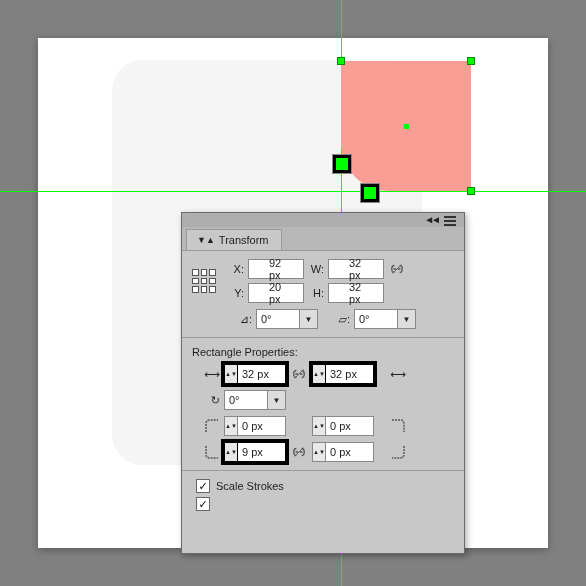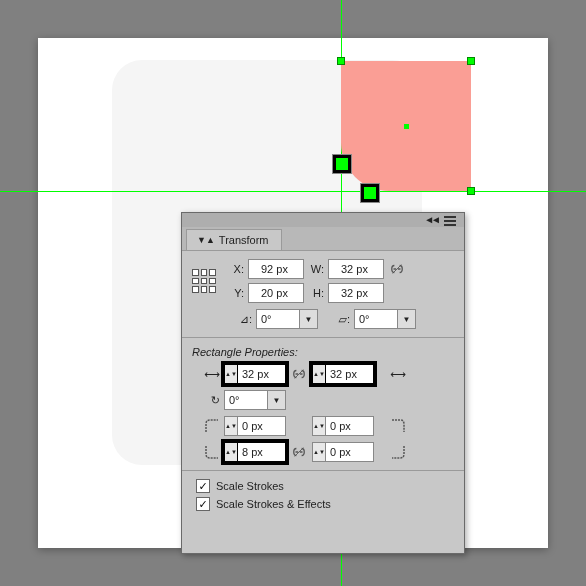--- a/index.html
+++ b/index.html
@@ -94,21 +94,21 @@
     gap: 2px; margin-right: 8px;
   }
   .ref-grid div { border: 1px solid #555; background: #fff; }
   
   .lbl { width: 16px; text-align: right; }
   .lbl-sm { width: 28px; text-align: right; display: flex; justify-content: flex-end; align-items: center; }
   
   .input {
     width: 56px; height: 20px;
     background: #fff; border: 1px solid #888;
-    padding: 2px 12px; font-size: 11px;
+    padding: 2px 20px; font-size: 11px;
     display: flex; align-items: center;
   }
   
   .spinner {
     display: flex; height: 20px;
   }
   .spinner .arrows {
     width: 14px; background: #e8e8e8; border: 1px solid #888;
     display: flex; flex-direction: column; font-size: 6px;
     align-items: center; justify-content: space-around;
@@ -123,21 +123,21 @@
   .dropdown {
     display: flex; height: 20px; width: 62px;
   }
   .dropdown .val { flex:1; background:#fff; border:1px solid #888; padding:2px 4px; font-size:11px; display:flex; align-items:center;}
   .dropdown .btn { width:18px; background:#ddd; border:1px solid #888; border-left:none; display:flex;align-items:center;justify-content:center; font-size:8px;}
   
   .link-icon { width: 18px; height: 18px; display:flex; align-items:center; justify-content:center; color:#555; font-size:13px; }
   
   .divider { height: 1px; background: #9a9a9a; margin: 8px -10px; }
   
-  .section-title { font-size: 11px; margin-bottom: 6px; font-style: italic; }
+  .section-title { font-size: 11px; margin-bottom: 6px; }
   
   .icon-svg { width: 14px; height: 14px; }
   
   .checkbox-row { display:flex; align-items:center; gap:6px; margin: 4px 0 4px 4px; }
   .checkbox {
     width: 14px; height: 14px; background: #fff; border: 1px solid #666;
     display:flex; align-items:center; justify-content:center; font-size:11px; color:#000;
   }
   
   .corner-icon { width:16px; height:16px; }
@@ -302,21 +302,21 @@
 
     <div class="row">
       <span class="lbl-sm">
         <svg class="corner-icon" viewBox="0 0 16 16">
             <path d="M2 2 L2 10 Q2 14 6 14 L14 14" stroke="#555" fill="none" stroke-width="1.5" stroke-dasharray="2 1"></path>
           </svg>
       </span>
       <div class="spinner hl">
         <div class="arrows">▲▼</div>
           <div class="val">
-            <span>8 px</span>
+            <span>9 px</span>
           </div>
       </div>
       <div class="link-icon">
         <svg class="icon-svg" viewBox="0 0 16 16">
             <path d="M5 4 Q2 4 2 8 Q2 12 5 12 M11 4 Q14 4 14 8 Q14 12 11 12 M4 8 L7 8 M9 8 L12 8" stroke="#555" fill="none" stroke-width="1.5"></path>
             <line x1="3" y1="13" x2="13" y2="3" stroke="#555" stroke-width="1"></line>
           </svg>
       </div>
       <div class="spinner">
         <div class="arrows">▲▼</div>
@@ -332,17 +332,16 @@
     </div>
 
     <div class="divider"></div>
 
     <div class="checkbox-row">
       <div class="checkbox">✓</div>
       <span>Scale Strokes</span>
     </div>
     <div class="checkbox-row">
       <div class="checkbox">✓</div>
-      <span>Scale Strokes &amp; Effects</span>
     </div>
 
   </div>
 </div>
 
 </body></html>

